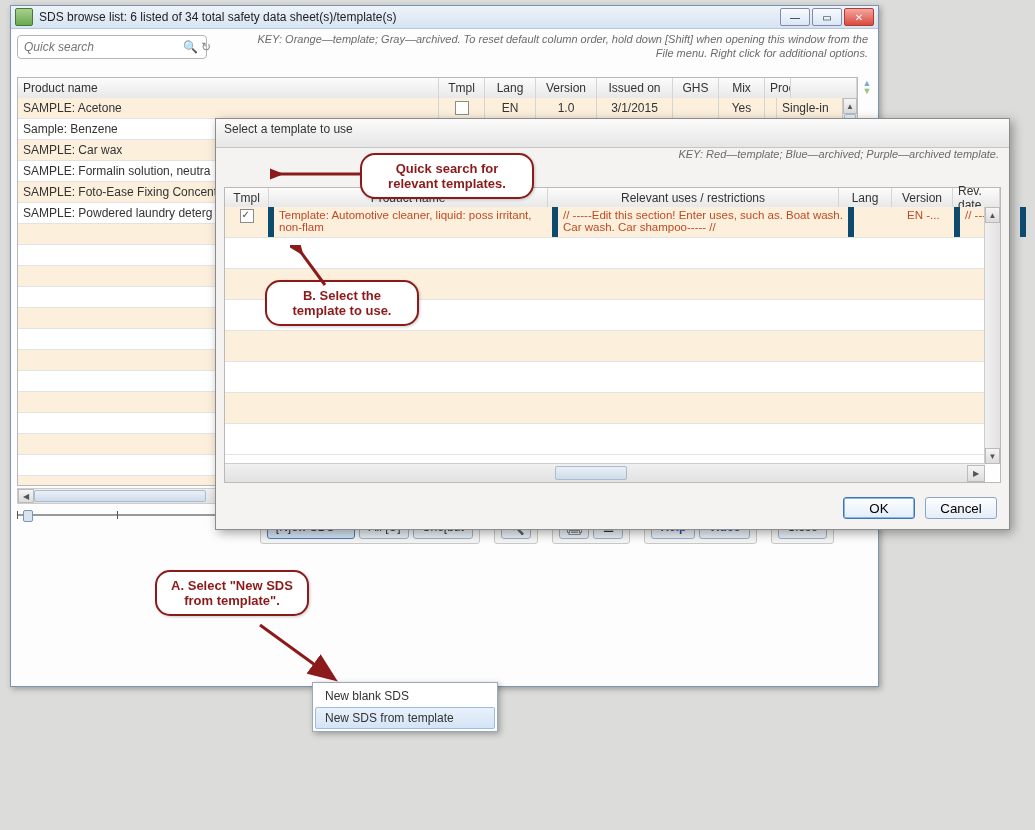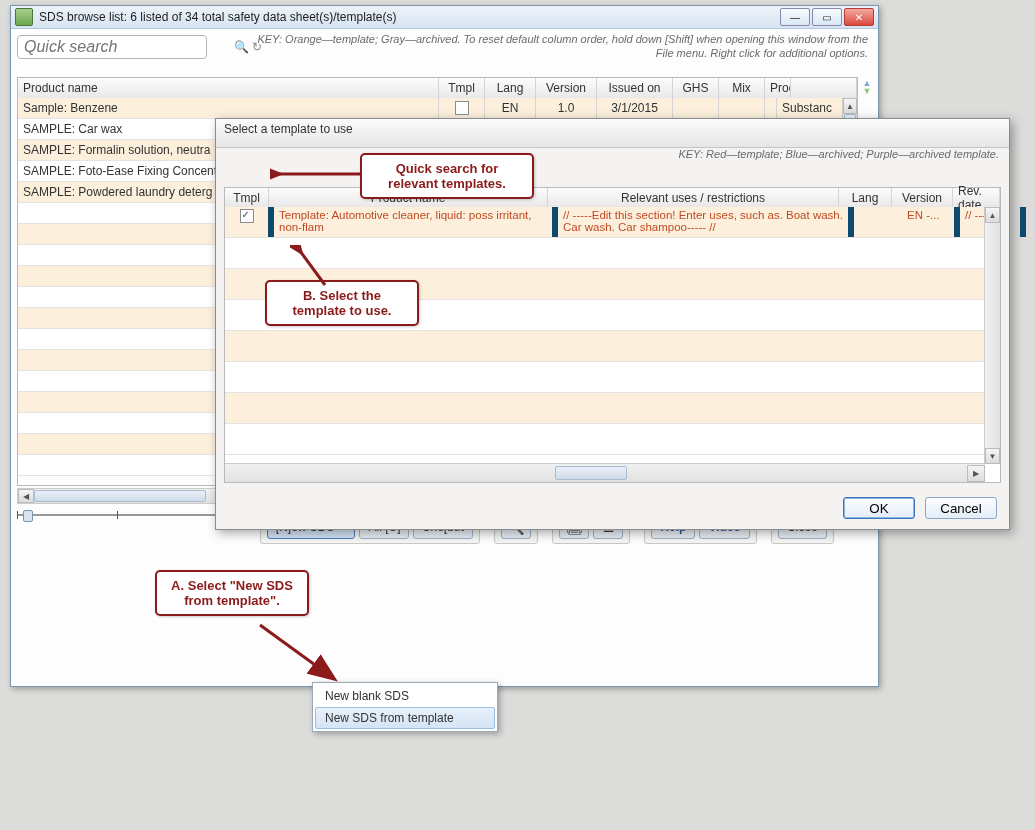--- a/index.html
+++ b/index.html
@@ -48,21 +48,21 @@
 .quick-search {
   position: absolute; top: 6px; left: 6px;
   width: 180px; height: 22px;
   border: 1px solid #b5b5b5; border-radius: 4px;
   display: flex; align-items: center;
   background:#fff;
   padding: 0 4px;
   color:#888;
 }
 .quick-search input {
-  flex:1; border:none; outline:none; font-style: italic; color:#888; font-size:16px;
+  flex:1; border:none; outline:none; font-style: italic; color:#888; font-size:12px;
   background: transparent;
 }
 .key-text {
   position: absolute; top: 4px; right: 10px;
   width: 620px; text-align: right;
   font-style: italic; color:#6b6b6b; font-size: 11px;
   line-height: 1.25;
 }
 
 .main-table {
@@ -180,21 +180,21 @@
 .modal-table .mh-scroll .marrow{position:absolute;top:1px;width:16px;height:15px;background:linear-gradient(#f5f5f5,#dcdcdc);border:1px solid #bbb;font-size:8px;display:flex;align-items:center;justify-content:center;color:#555;}
 .modal-table .mh-scroll .marrow.r{right:0;}
 
 .modal .btn-row { position:absolute; bottom:10px; right:12px; display:flex; gap:10px;}
 .mbtn { width:72px; height:22px; border:1px solid #8aa6c4; border-radius:3px; background:linear-gradient(#fdfeff,#e3edf8); cursor:pointer;}
 .mbtn.primary { border:1px solid #3b75bd; box-shadow:0 0 0 1px #8db5e2 inset;}
 
 
 .callout {
   position:absolute;
-  border:2px solid #8b1a1a; border-radius:5px;
+  border:2px solid #8b1a1a; border-radius:15px;
   background:#fff; padding:6px 10px;
   color:#8b1a1a; font-weight:bold; font-size:13px; text-align:center;
   box-shadow:1px 1px 3px rgba(0,0,0,.2);
 }
 .arrow-svg { position:absolute; pointer-events:none; }
 
 .chk-checked::after{content:"✓";font-size:10px;color:#444;position:relative;top:-2px;left:1px;}
 </style>
 </head>
 <body>
@@ -223,20 +223,33 @@
         <div class="th col-tmpl">Tmpl</div>
         <div class="th col-lang">Lang</div>
         <div class="th col-ver">Version</div>
         <div class="th col-iss">Issued on</div>
         <div class="th col-ghs">GHS</div>
         <div class="th col-mix">Mix</div>
         <div class="th col-prod">Product no.</div>
         <div class="th col-last"></div>
       </div>
       <div class="body" id="main-tbody">
+          <div class="td-row">
+            <div class="td col-name">SAMPLE: Acetone</div>
+            <div class="td col-tmpl">
+              <div class="chk"></div>
+            </div>
+            <div class="td col-lang">EN</div>
+            <div class="td col-ver">1.0</div>
+            <div class="td col-iss">3/1/2015</div>
+            <div class="td col-ghs"></div>
+            <div class="td col-mix">Yes</div>
+            <div class="td col-prod"></div>
+            <div class="td col-last">Single-in</div>
+          </div>
           <div class="td-row">
             <div class="td col-name">Sample: Benzene</div>
             <div class="td col-tmpl">
               <div class="chk"></div>
             </div>
             <div class="td col-lang">EN</div>
             <div class="td col-ver">1.0</div>
             <div class="td col-iss">3/1/2015</div>
             <div class="td col-ghs"></div>
             <div class="td col-mix"></div>

